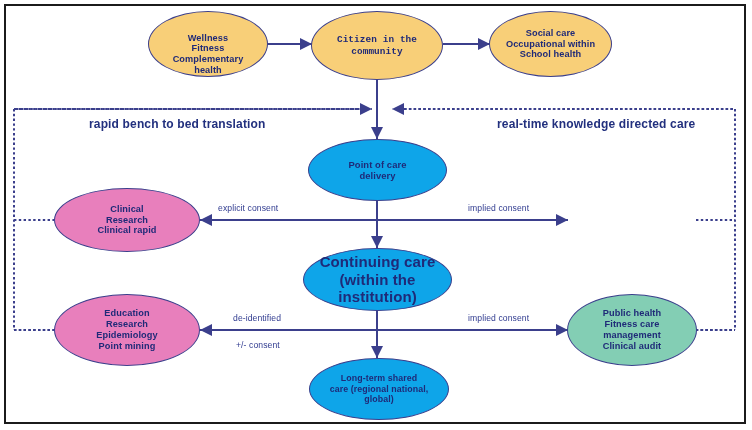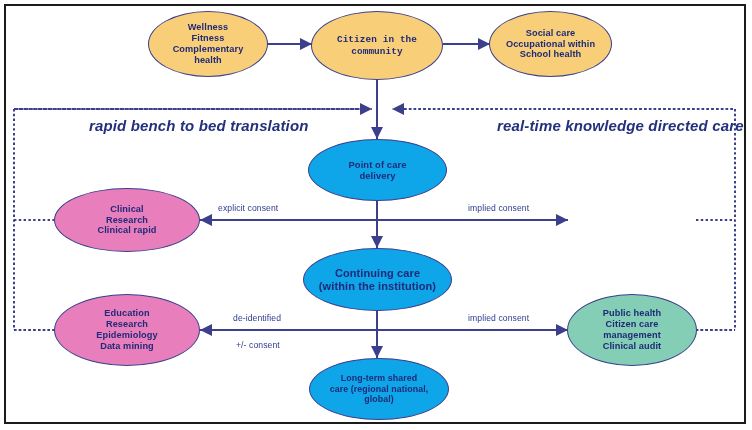--- a/index.html
+++ b/index.html
@@ -43,25 +43,24 @@
     position:absolute;
     color:#2f3a8f;
     font-size:8.6px;
     font-weight:normal;
     white-space:nowrap;
     letter-spacing:0.1px;
   }
   .zone-label{
     position:absolute;
     color:#22307e;
-    font-size:15px;
+    font-size:12px;
     font-weight:bold;
     white-space:nowrap;
     letter-spacing:0.15px;
-    font-style:italic;
   }
 </style>
 </head>
 <body>
 
 <div id="page">
   <div id="frame"></div>
 
   <svg id="svg-layer" viewBox="0 0 752 430" xmlns="http://www.w3.org/2000/svg">
     <defs>
@@ -102,21 +101,21 @@
 
     <path d="M377,220 L200,220" stroke="#3b3f8c" stroke-width="2" fill="none" marker-end="url(#ar)"></path>
 
     <path d="M377,220 L568,220" stroke="#3b3f8c" stroke-width="2" fill="none" marker-end="url(#ar)"></path>
 
     <path d="M377,330 L200,330" stroke="#3b3f8c" stroke-width="2" fill="none" marker-end="url(#ar)"></path>
 
     <path d="M377,330 L568,330" stroke="#3b3f8c" stroke-width="2" fill="none" marker-end="url(#ar)"></path>
   </svg>
 
-  <div class="node n-yellow" style="left:148px;top:11px;width:120px;height:66px;font-size:9.2px;">
+  <div class="node n-yellow" style="left:148px;top:11px;width:120px;height:66px;font-size:9.2px;align-items:flex-end;">
     <span>
       <b>Wellness</b><br>
       <b>Fitness</b><br>
       <b>Complementary</b><br>
       <b>health</b>
     </span>
   </div>
 
   <div class="node n-yellow" style="left:311px;top:11px;width:132px;height:69px;font-size:9.4px;font-family:Liberation Mono, monospace;">
     <span>
@@ -133,21 +132,21 @@
     </span>
   </div>
 
   <div class="node n-blue" style="left:308px;top:139px;width:139px;height:62px;font-size:9.4px;">
     <span>
       <b>Point of care</b><br>
       <b>delivery</b>
     </span>
   </div>
 
-  <div class="node n-blue" style="left:303px;top:248px;width:149px;height:63px;font-size:11px;">
+  <div class="node n-blue" style="left:303px;top:248px;width:149px;height:63px;font-size:15px;">
     <span>
       <b>Continuing care</b><br>
       <b>(within the institution)</b>
     </span>
   </div>
 
   <div class="node n-blue" style="left:309px;top:358px;width:140px;height:62px;font-size:8.8px;">
     <span>
       <b>Long-term shared</b><br>
       <b>care (regional national,</b><br>
@@ -161,29 +160,29 @@
       <b>Research</b><br>
       <b>Clinical rapid</b>
     </span>
   </div>
 
   <div class="node n-pink" style="left:54px;top:294px;width:146px;height:72px;font-size:9.2px;">
     <span>
       <b>Education</b><br>
       <b>Research</b><br>
       <b>Epidemiology</b><br>
-      <b>Data mining</b>
+      <b>Point mining</b>
     </span>
   </div>
 
 
   <div class="node n-green" style="left:567px;top:294px;width:130px;height:72px;font-size:9.2px;align-items:center;">
     <span>
       <b>Public health</b><br>
-      <b>Citizen care</b><br>
+      <b>Fitness care</b><br>
       <b>management</b><br>
       <b>Clinical audit</b>
     </span>
   </div>
 
   <div class="zone-label" style="left:89px;top:117px;">rapid bench to bed translation</div>
   <div class="zone-label" style="left:497px;top:117px;">real-time knowledge directed care</div>
 
   <div class="edge-label" style="left:218px;top:203px;">explicit consent</div>
   <div class="edge-label" style="left:468px;top:203px;">implied consent</div>

